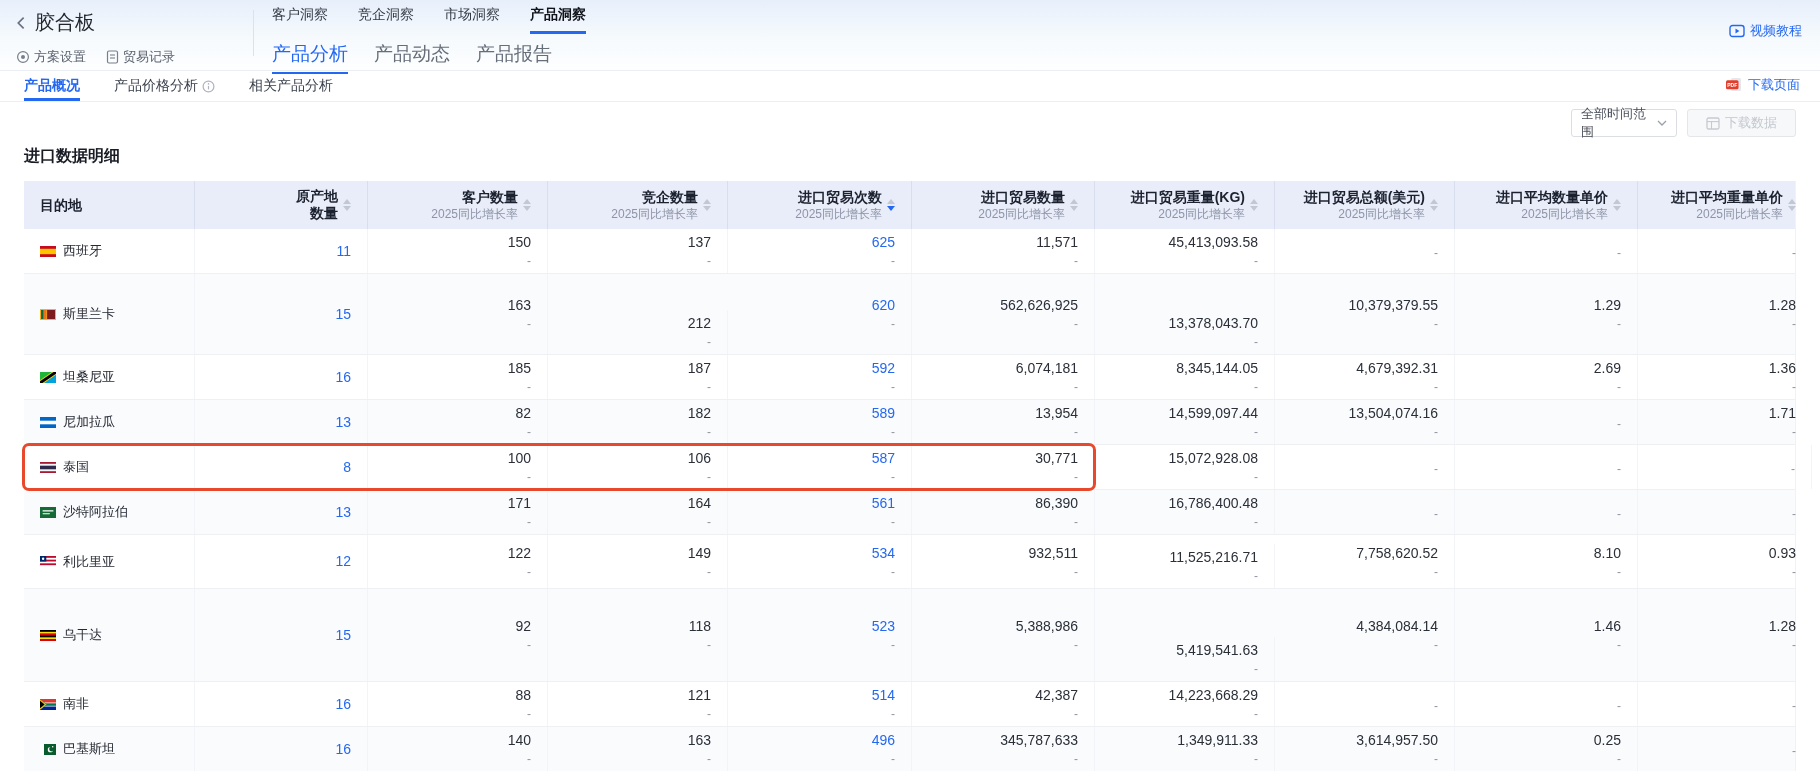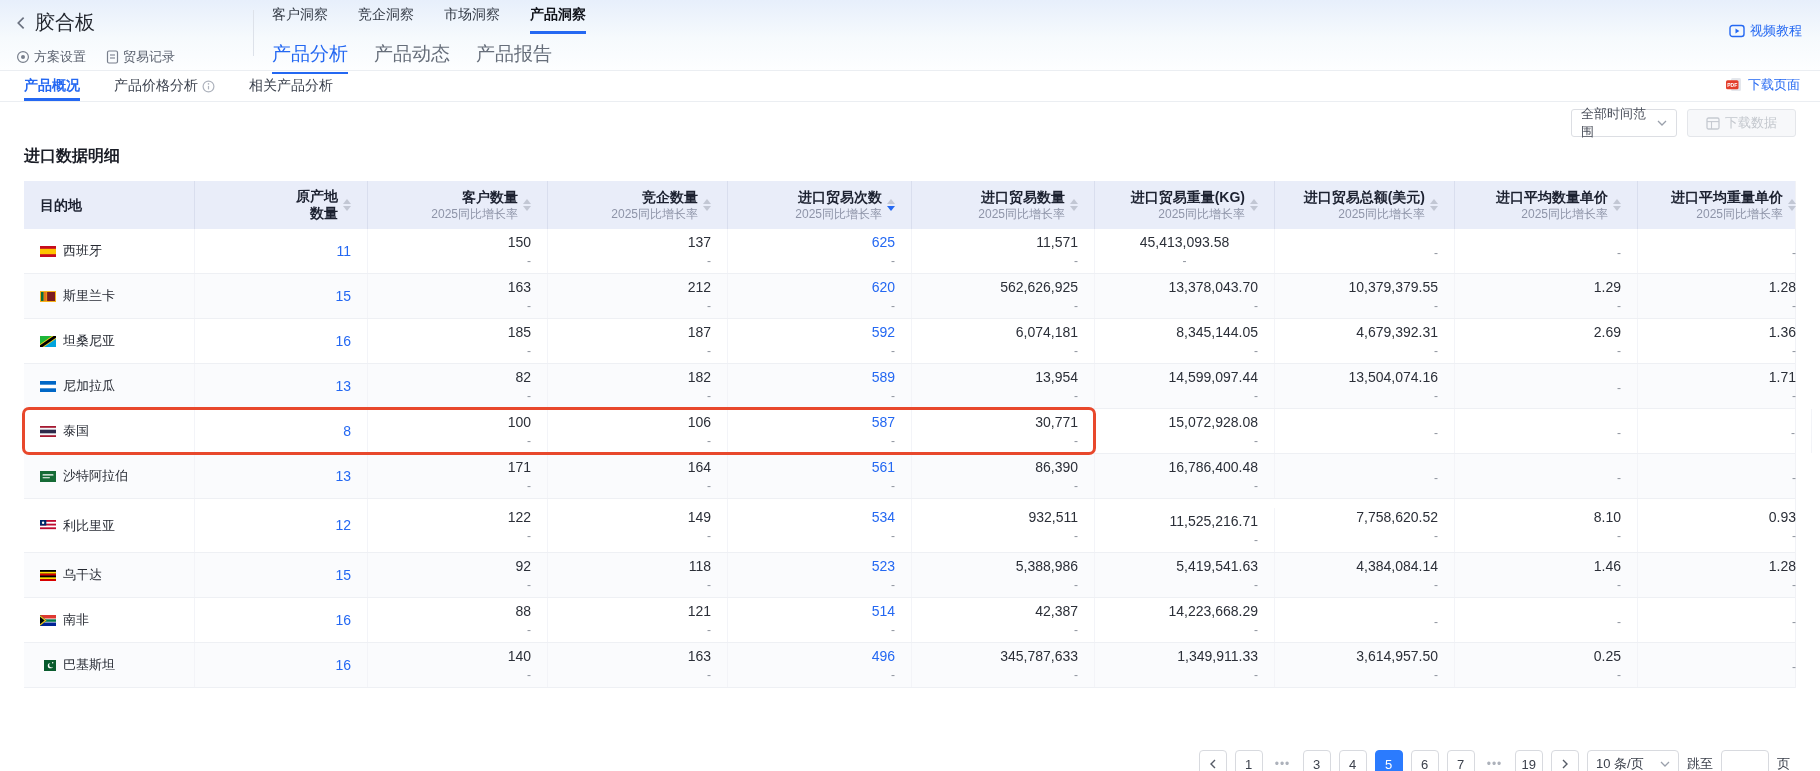--- a/index.html
+++ b/index.html
@@ -314,21 +314,21 @@
             <span class="growth">-</span>
           </div>
           <div class="t-cell" style="width: 184px; flex: 184 0 auto;">
             <span class="val link">625</span>
             <span class="growth">-</span>
           </div>
           <div class="t-cell" style="width: 183px; flex: 183 0 auto;">
             <span class="val">11,571</span>
             <span class="growth">-</span>
           </div>
-          <div class="t-cell" style="width: 180px; flex: 180 0 auto; align-items: center;">
+          <div class="t-cell" style="width: 180px; flex: 180 0 auto;">
             <span class="val">45,413,093.58</span>
             <span class="growth">-</span>
           </div>
           <div class="t-cell" style="width: 180px; flex: 180 0 auto;">
             <span class="growth">-</span>
           </div>
           <div class="t-cell" style="width: 183px; flex: 183 0 auto;">
             <span class="growth">-</span>
           </div>
           <div class="t-cell" style="width: 174px; flex: 174 0 auto;">
@@ -347,21 +347,21 @@
             </span>
             <span class="cname">斯里兰卡</span>
           </div>
           <div class="t-cell" style="width: 173px; flex: 173 0 auto;">
             <span class="val link">15</span>
           </div>
           <div class="t-cell" style="width: 180px; flex: 180 0 auto;">
             <span class="val">163</span>
             <span class="growth">-</span>
           </div>
-          <div class="t-cell" style="width: 180px; flex: 180 0 auto;">
+          <div class="t-cell" style="width: 180px; flex: 180 0 auto; margin-top: 36px;">
             <span class="val">212</span>
             <span class="growth">-</span>
           </div>
           <div class="t-cell" style="width: 184px; flex: 184 0 auto;">
             <span class="val link">620</span>
             <span class="growth">-</span>
           </div>
           <div class="t-cell" style="width: 183px; flex: 183 0 auto;">
             <span class="val">562,626,925</span>
             <span class="growth">-</span>
@@ -640,21 +640,21 @@
             <span class="growth">-</span>
           </div>
           <div class="t-cell" style="width: 184px; flex: 184 0 auto;">
             <span class="val link">523</span>
             <span class="growth">-</span>
           </div>
           <div class="t-cell" style="width: 183px; flex: 183 0 auto;">
             <span class="val">5,388,986</span>
             <span class="growth">-</span>
           </div>
-          <div class="t-cell" style="width: 180px; flex: 180 0 auto;">
+          <div class="t-cell" style="width: 180px; flex: 180 0 auto; margin-top: 48px;">
             <span class="val">5,419,541.63</span>
             <span class="growth">-</span>
           </div>
           <div class="t-cell" style="width: 180px; flex: 180 0 auto;">
             <span class="val">4,384,084.14</span>
             <span class="growth">-</span>
           </div>
           <div class="t-cell" style="width: 183px; flex: 183 0 auto;">
             <span class="val">1.46</span>
             <span class="growth">-</span>

